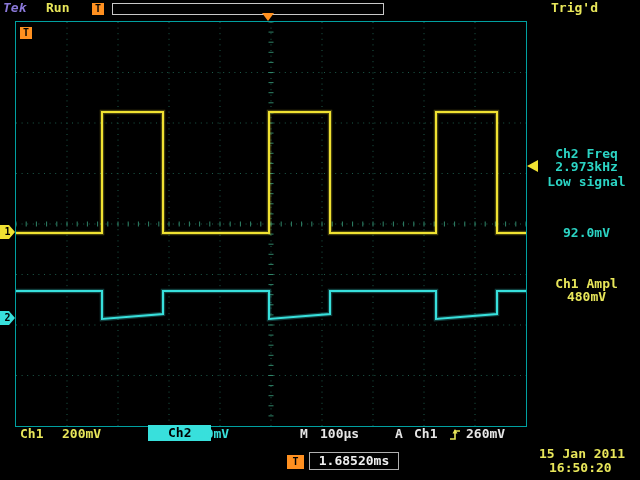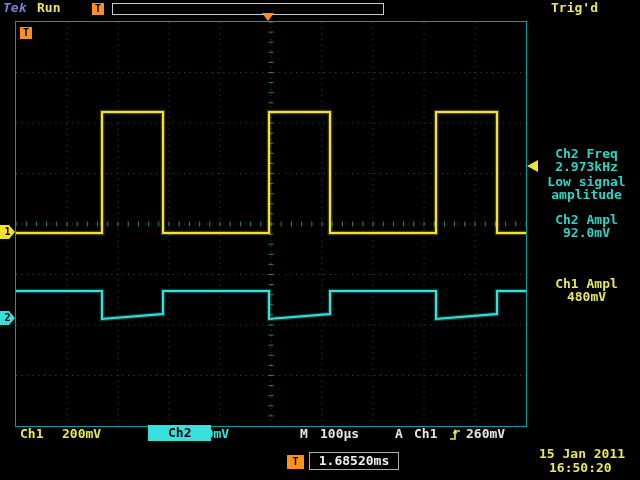--- a/index.html
+++ b/index.html
@@ -32,21 +32,21 @@
             font-size:13px;font-weight:bold;text-align:center;line-height:16px;}
   .arrowhead{position:absolute;width:0;height:0;border-top:4px solid transparent;
              border-bottom:4px solid transparent;border-left:5px solid #000;}
 </style>
 </head>
 <body>
 
 <div id="screen" style="--ch1: #f0e232; --ch2: #38e0dc; --trigger_orange: #ff9020; --text_yellow: #e8e65a; --text_teal: #2bd4c4; --grat_border: #00a0a0; --grid: #1d5a4a; --grid_tick: #2f8468;">
 
   <span class="txt purple" style="left:3px;top:1px">Tek</span>
-  <span class="txt yellow" style="left:37px;top:1px">Run</span>
+  <span class="txt yellow" style="left:46px;top:1px">Run</span>
   <div class="ticon" style="left:92px;top:3px;width:12px;height:12px;line-height:12px">T</div>
   <div class="acqbar"></div>
   <span class="txt yellow" style="left:551px;top:1px">Trig'd</span>
 
   <div id="graticule">
     <svg id="scope-svg" width="510" height="404">
         <line x1="51" y1="0" x2="51" y2="404" stroke="#1d5a4a" stroke-width="1" stroke-dasharray="1 4.6"></line>
         <line x1="102" y1="0" x2="102" y2="404" stroke="#1d5a4a" stroke-width="1" stroke-dasharray="1 4.6"></line>
         <line x1="153" y1="0" x2="153" y2="404" stroke="#1d5a4a" stroke-width="1" stroke-dasharray="1 4.6"></line>
         <line x1="204" y1="0" x2="204" y2="404" stroke="#1d5a4a" stroke-width="1" stroke-dasharray="1 4.6"></line>
@@ -163,22 +163,20 @@
   <div class="ticon" style="left:20px;top:27px;width:12px;height:12px;line-height:12px">T</div>
   <div class="tri-down" style="left:262px;top:13px"></div>
   <div class="tri-left" style="left:527px;top:160px"></div>
 
   <div class="chmark" style="top:225px;background:var(--ch1)">1</div>
   <div class="chmark" style="top:311px;background:var(--ch2)">2</div>
 
   <div class="side teal" style="top:147px">Ch2 Freq</div>
   <div class="side teal" style="top:160px">2.973kHz</div>
   <div class="side teal" style="top:175px">Low signal</div>
-  <div class="side teal" style="top:188px">amplitude</div>
-  <div class="side teal" style="top:213px">Ch2 Ampl</div>
   <div class="side teal" style="top:226px">92.0mV</div>
   <div class="side yellow" style="top:277px">Ch1 Ampl</div>
   <div class="side yellow" style="top:290px">480mV</div>
 
   <span class="txt yellow" style="left:20px;top:427px">Ch1</span>
   <span class="txt yellow" style="left:62px;top:427px">200mV</span>
   <div class="ch2box" style="left:148px;top:425px">Ch2</div>
   <span class="txt" style="left:190px;top:427px;color:var(--ch2)">200mV</span>
   <span class="txt white" style="left:300px;top:427px">M</span>
   <span class="txt white" style="left:320px;top:427px">100µs</span>

